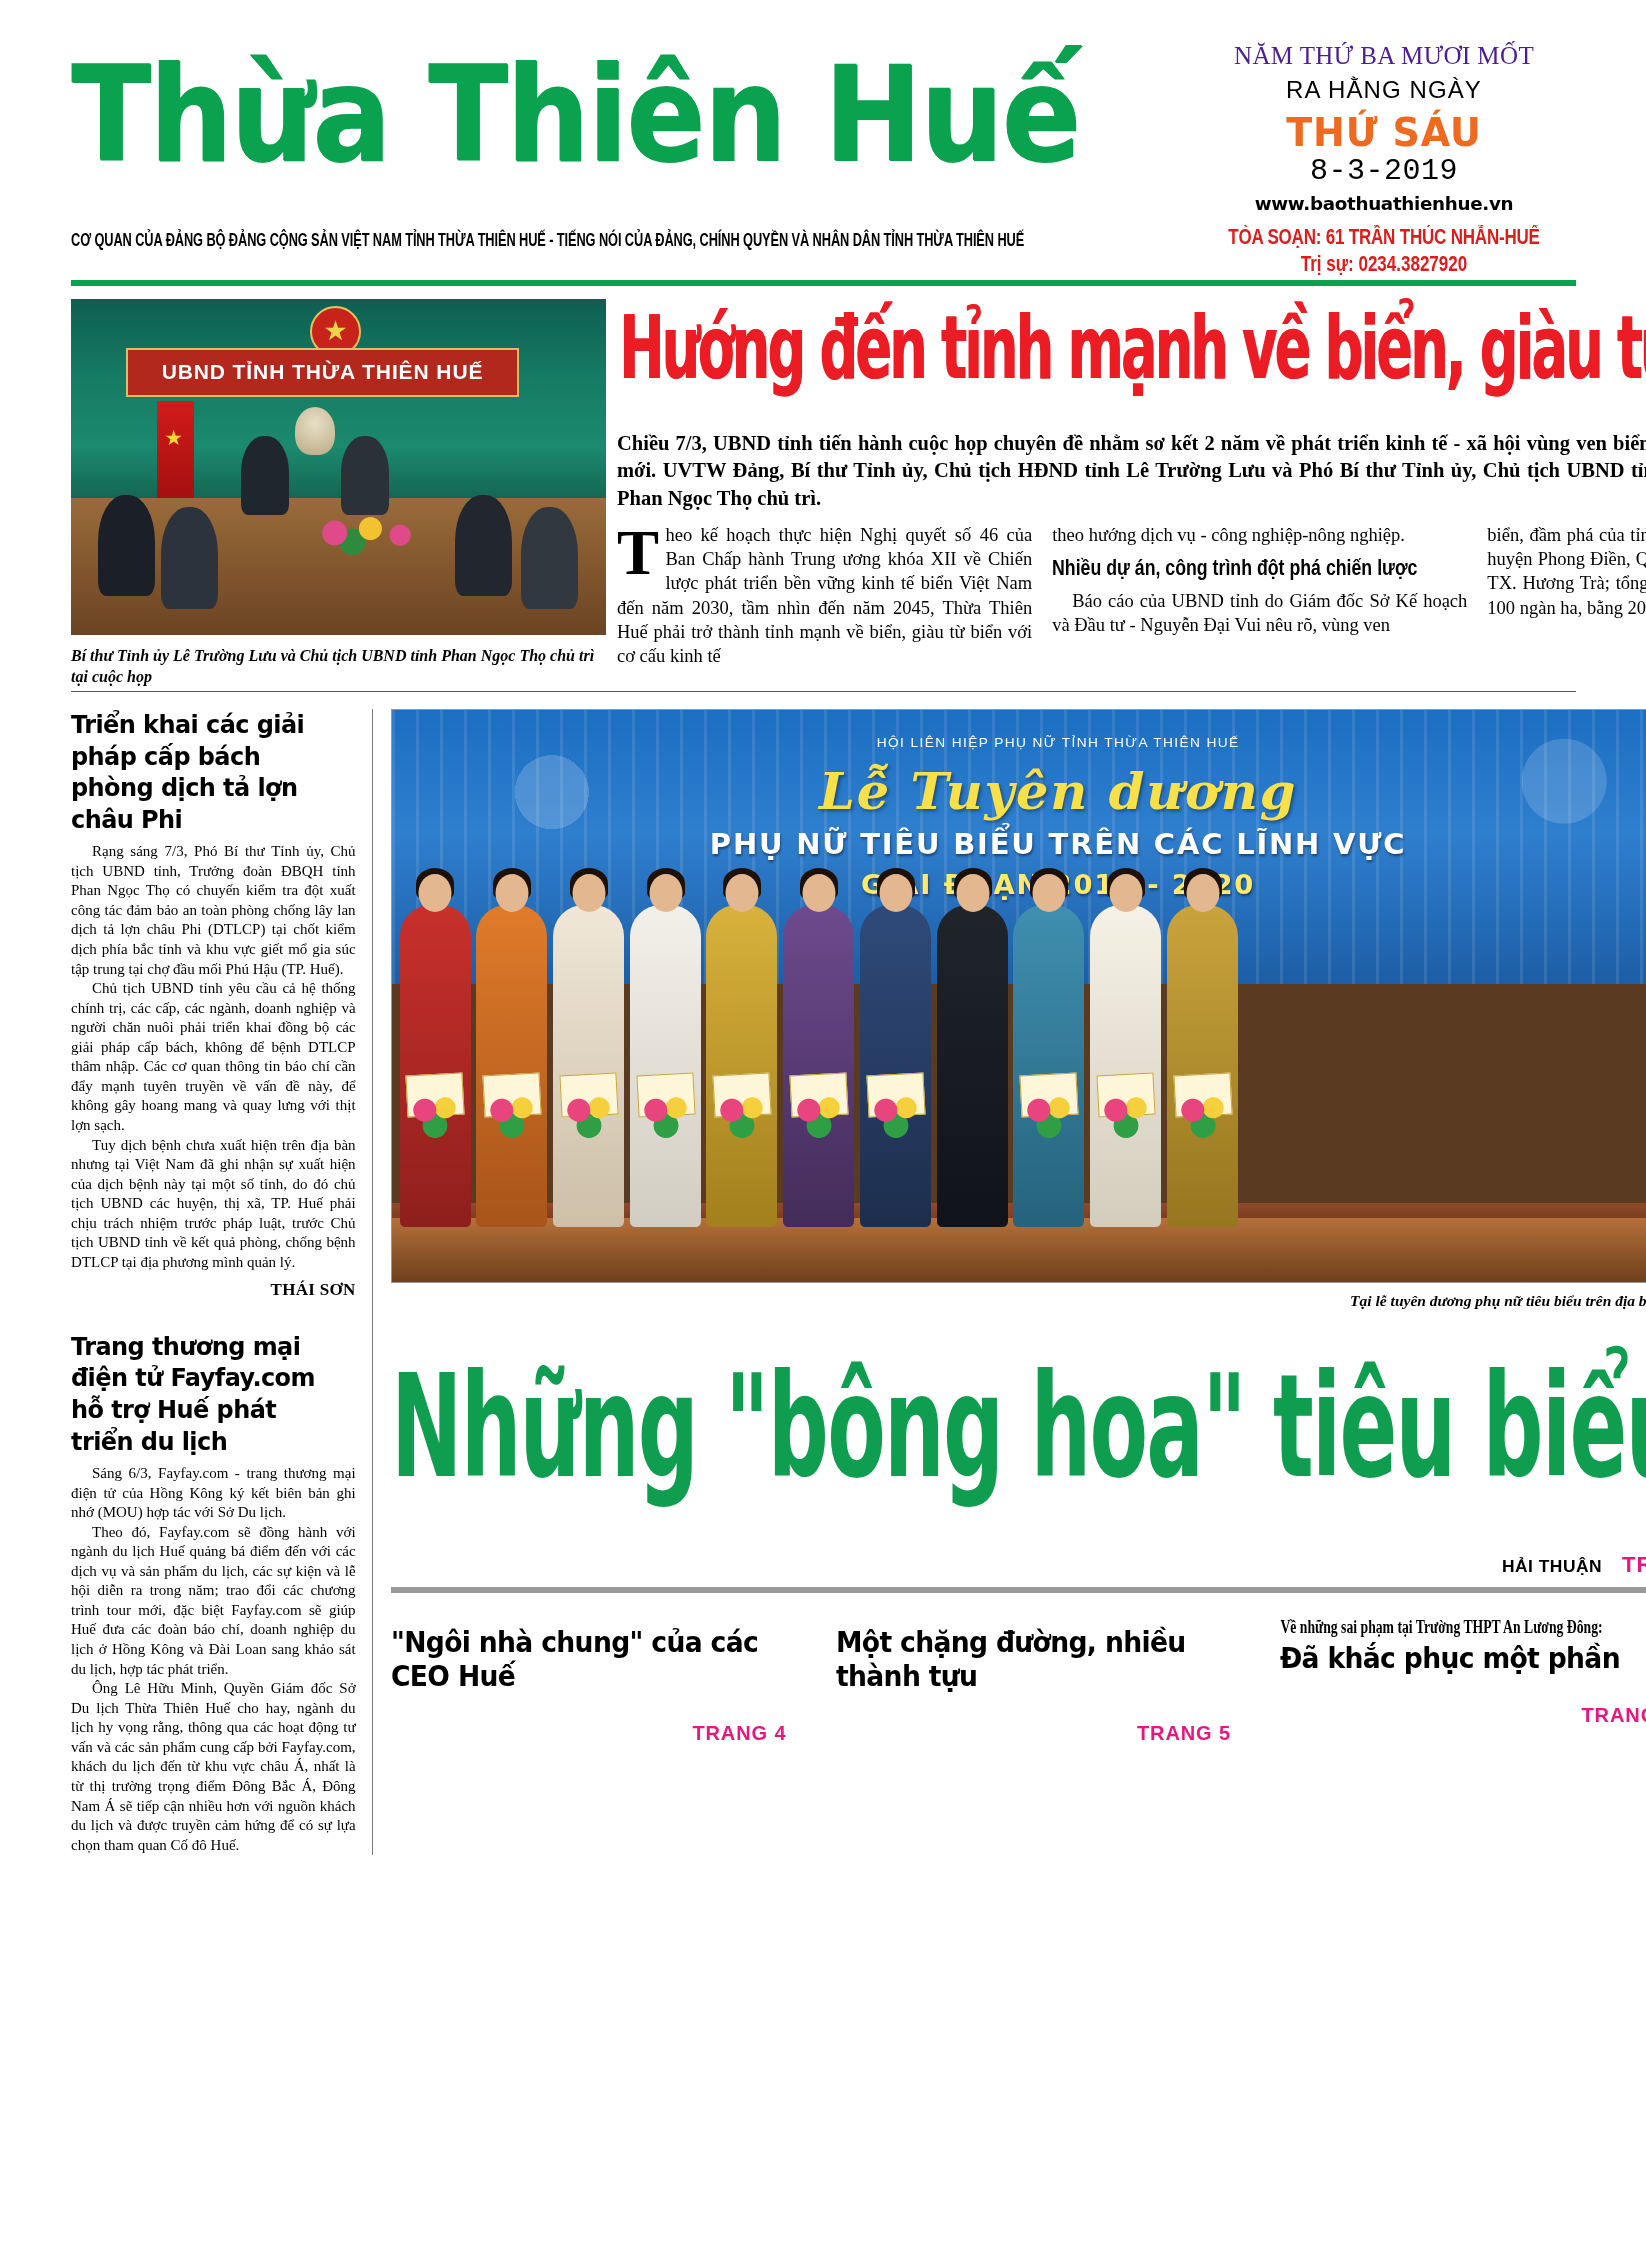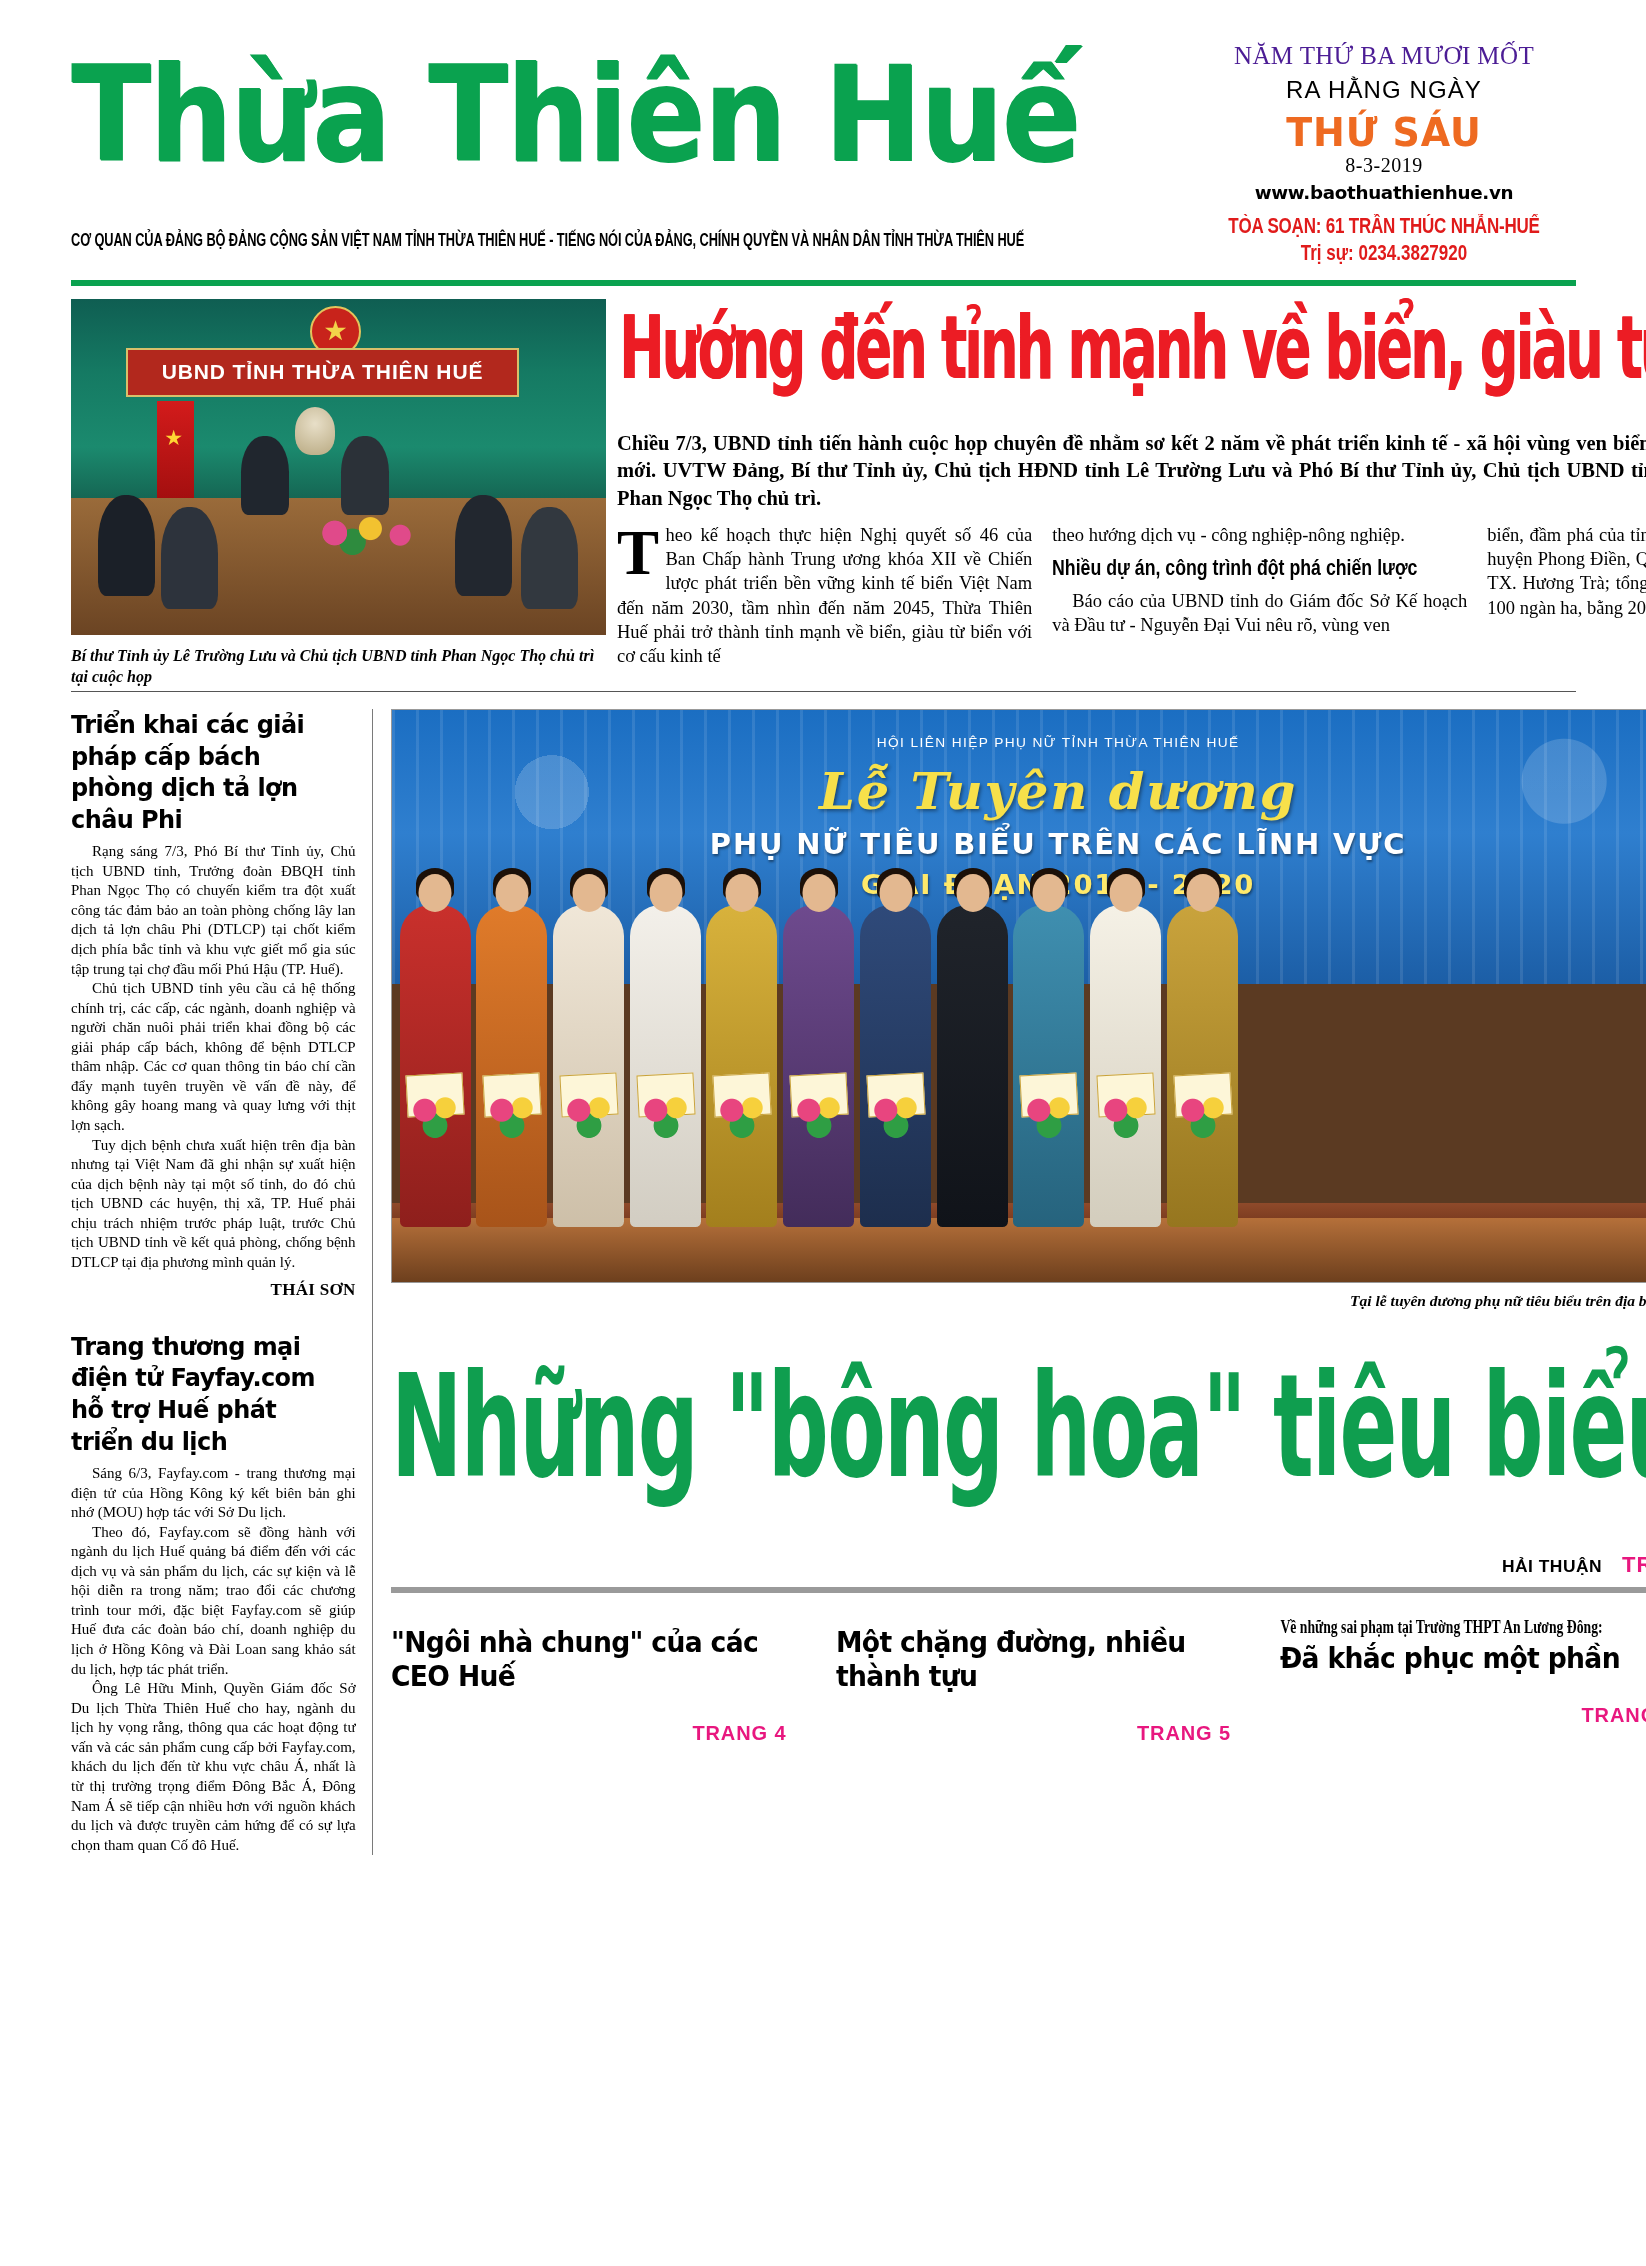--- a/index.html
+++ b/index.html
@@ -63,22 +63,22 @@
     margin-top: 6.4px; color: #000;
   }
   .thu-sau {
     font-family: "DejaVu Sans", sans-serif;
     font-weight: 700; font-size: 38px;
     color: #ee6a21; letter-spacing: 0.9px;
     margin-top: 5.5px;
     transform: scaleY(1.05);
   }
   .pub-date {
-    font-family: Liberation Serif, serif;
-    font-size: 20px; letter-spacing: 0.5px;
+    font-family: Liberation Mono, monospace;
+    font-size: 30px; letter-spacing: 0.5px;
     margin-top: 0.9px; color: #000;
   }
   .mast-url {
     font-family: "DejaVu Sans", sans-serif;
     font-weight: 700; font-size: 18.3px;
     letter-spacing: -0.3px; margin-top: 4.6px; color: #000;
   }
   .office {
     font-family: "Liberation Sans", sans-serif;
     font-weight: 700; font-size: 17px;

